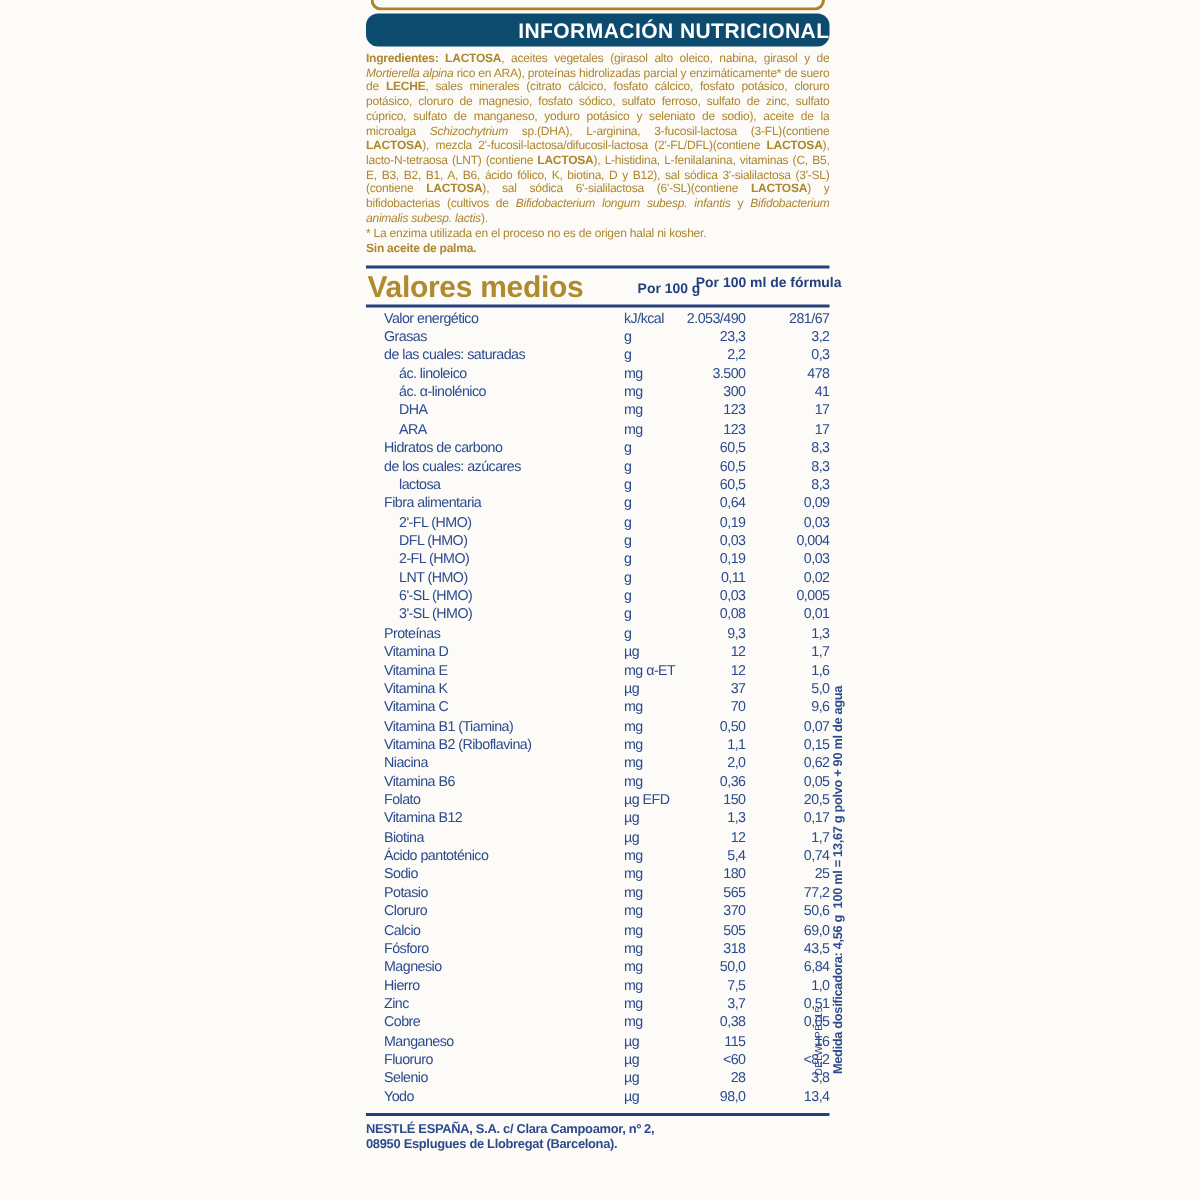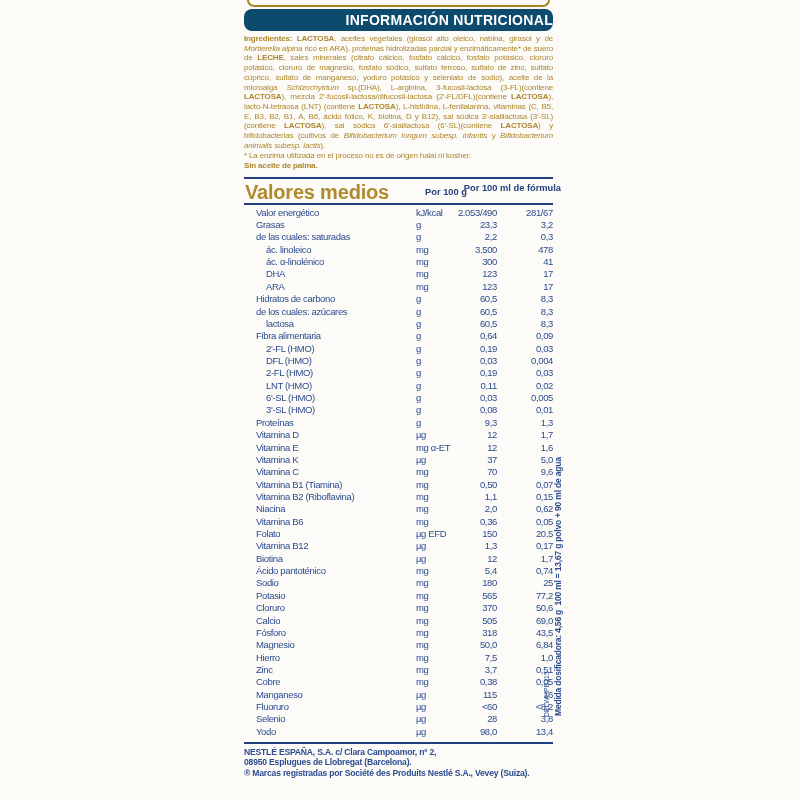--- a/index.html
+++ b/index.html
@@ -342,19 +342,18 @@
         <div class="c-v100g">98,0</div>
         <div class="c-v100ml">13,4</div>
       </div>
     </div>
 
   <div class="rule-bottom"></div>
 
   <div class="footer">
     <div>NESTLÉ ESPAÑA, S.A.  c/ Clara Campoamor, nº 2,</div>
     <div>08950 Esplugues de Llobregat (Barcelona).</div>
-    <div>® Marcas registradas por Société des Produits Nestlé S.A., Vevey (Suiza).</div>
   </div>
 
 </div>
 
 <div class="dosage">Medida dosificadora: 4,56 g  100 ml = 13,67 g polvo + 90 ml de agua</div>
 <div class="code">DELWHPB115</div>
 
 </body></html>

